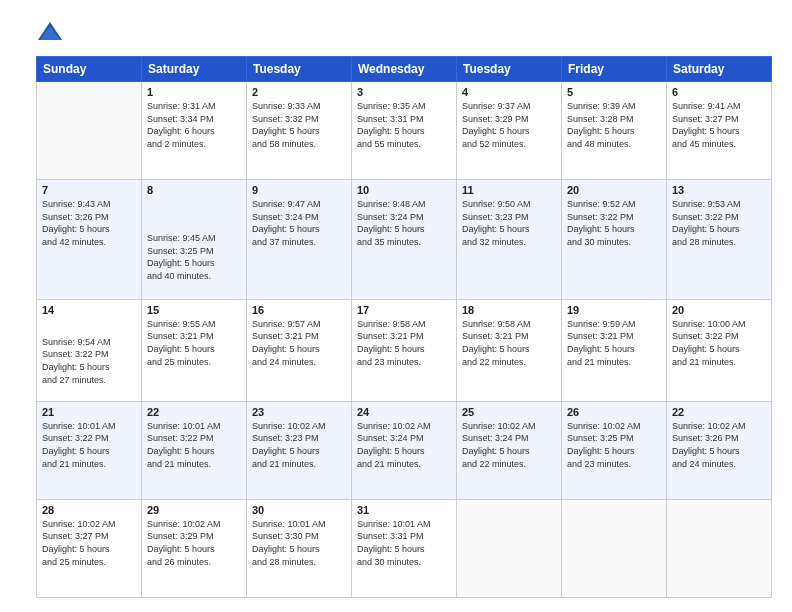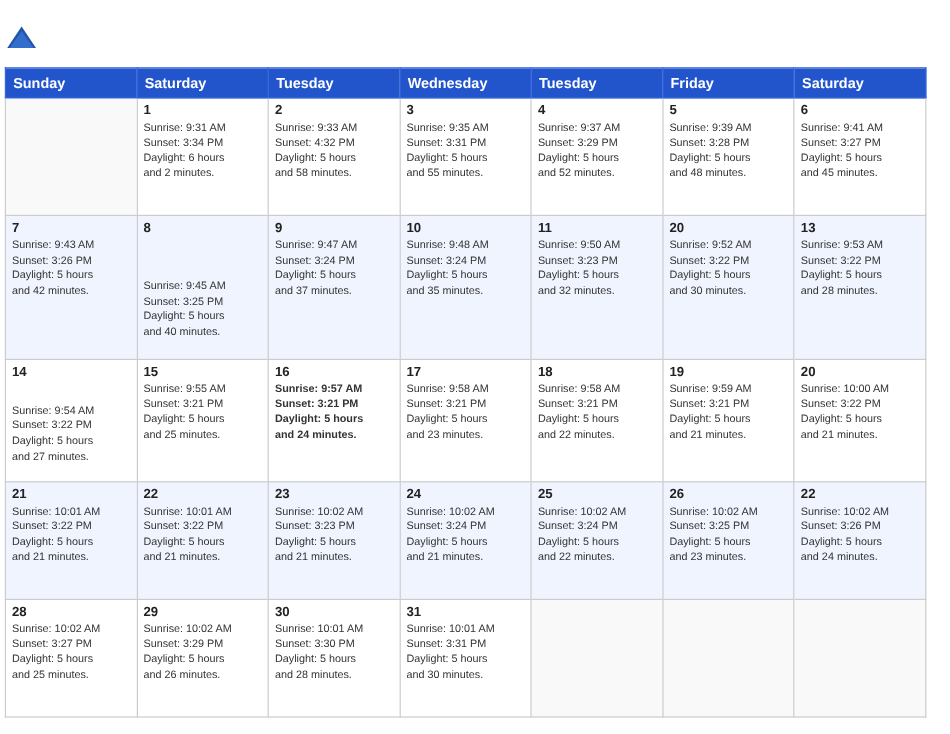--- a/index.html
+++ b/index.html
@@ -6,21 +6,21 @@
     body {
       width: 792px;
       height: 612px;
       font-family: Arial, sans-serif;
       background: #fff;
       overflow: hidden;
     }
     .page {
       width: 792px;
       height: 612px;
-      padding: 18px 20px 14px 4px;
+      padding: 18px 20px 14px 36px;
       display: flex;
       flex-direction: column;
     }
     .header {
       display: flex;
       justify-content: space-between;
       align-items: flex-start;
       margin-bottom: 10px;
     }
     .logo {
@@ -142,21 +142,21 @@
           <td>
             <span class="day-num">1</span>
             <div class="day-info" style="white-space: pre-line;">Sunrise: 9:31 AM
 Sunset: 3:34 PM
 Daylight: 6 hours
 and 2 minutes.</div>
           </td>
           <td>
             <span class="day-num">2</span>
             <div class="day-info" style="white-space: pre-line;">Sunrise: 9:33 AM
-Sunset: 4:32 PM
+Sunset: 3:32 PM
 Daylight: 5 hours
 and 58 minutes.</div>
           </td>
           <td>
             <span class="day-num">3</span>
             <div class="day-info" style="white-space: pre-line;">Sunrise: 9:35 AM
 Sunset: 3:31 PM
 Daylight: 5 hours
 and 55 minutes.</div>
           </td>
@@ -243,21 +243,21 @@
           </td>
           <td>
             <span class="day-num">15</span>
             <div class="day-info" style="white-space: pre-line;">Sunrise: 9:55 AM
 Sunset: 3:21 PM
 Daylight: 5 hours
 and 25 minutes.</div>
           </td>
           <td>
             <span class="day-num">16</span>
-            <div class="day-info" style="white-space: pre-line; font-weight: bold;">Sunrise: 9:57 AM
+            <div class="day-info" style="white-space: pre-line;">Sunrise: 9:57 AM
 Sunset: 3:21 PM
 Daylight: 5 hours
 and 24 minutes.</div>
           </td>
           <td>
             <span class="day-num">17</span>
             <div class="day-info" style="white-space: pre-line;">Sunrise: 9:58 AM
 Sunset: 3:21 PM
 Daylight: 5 hours
 and 23 minutes.</div>

